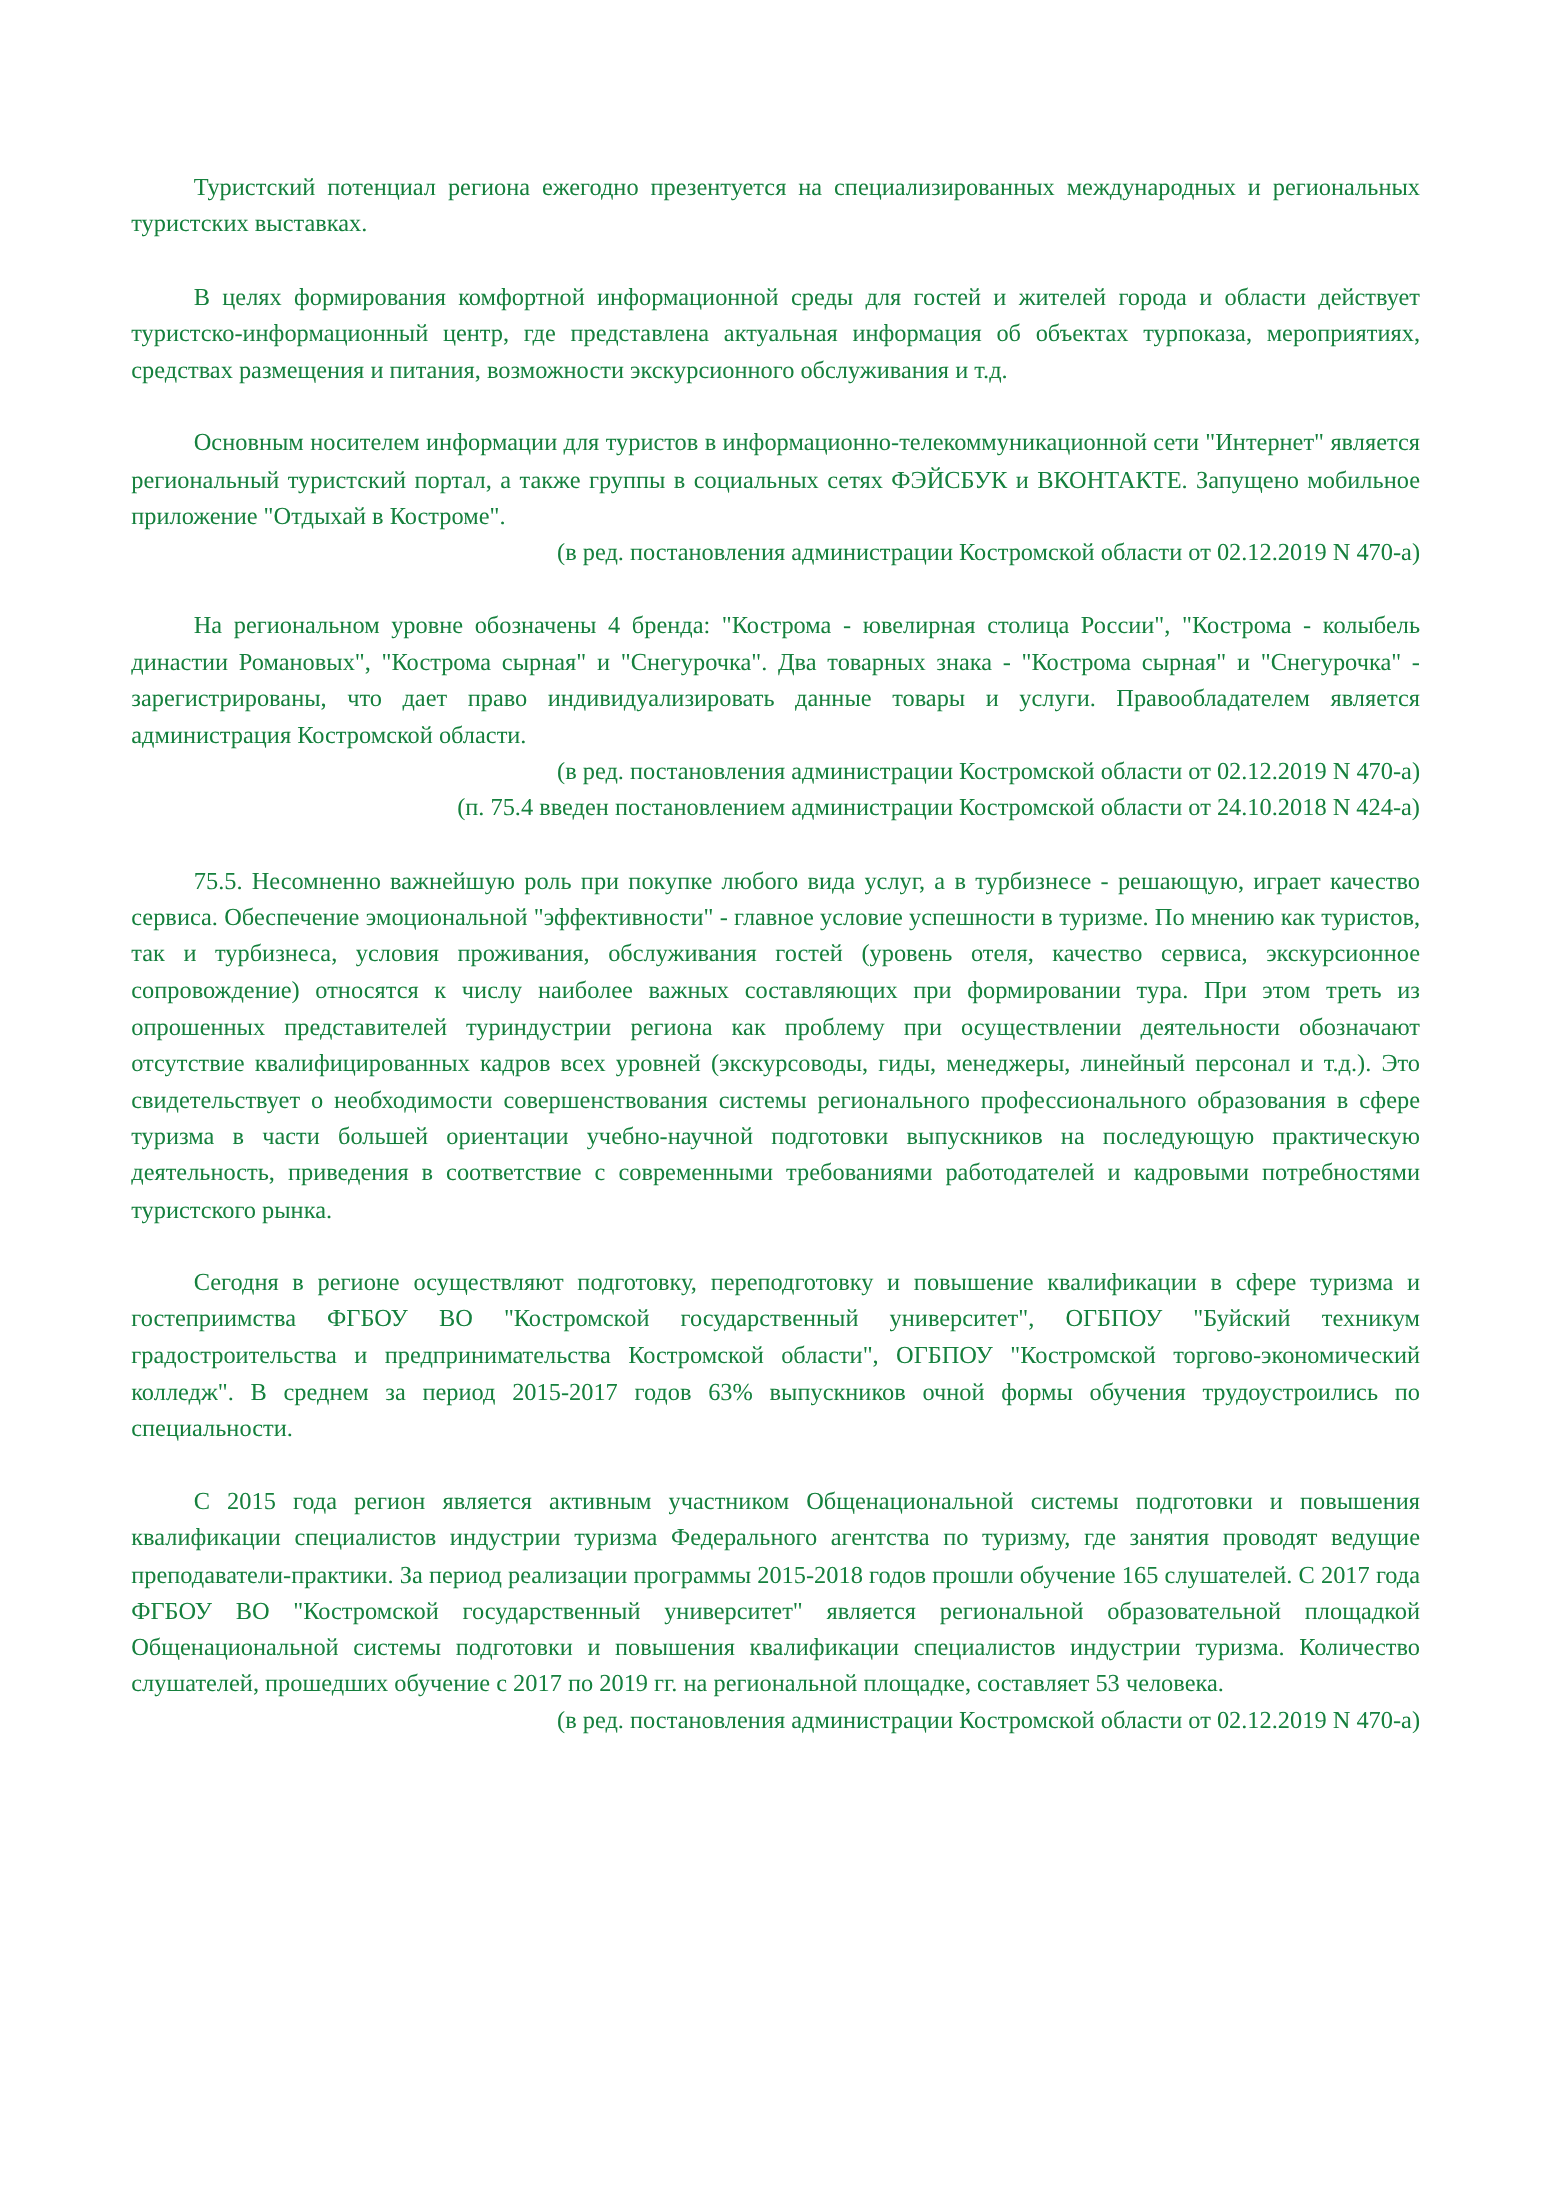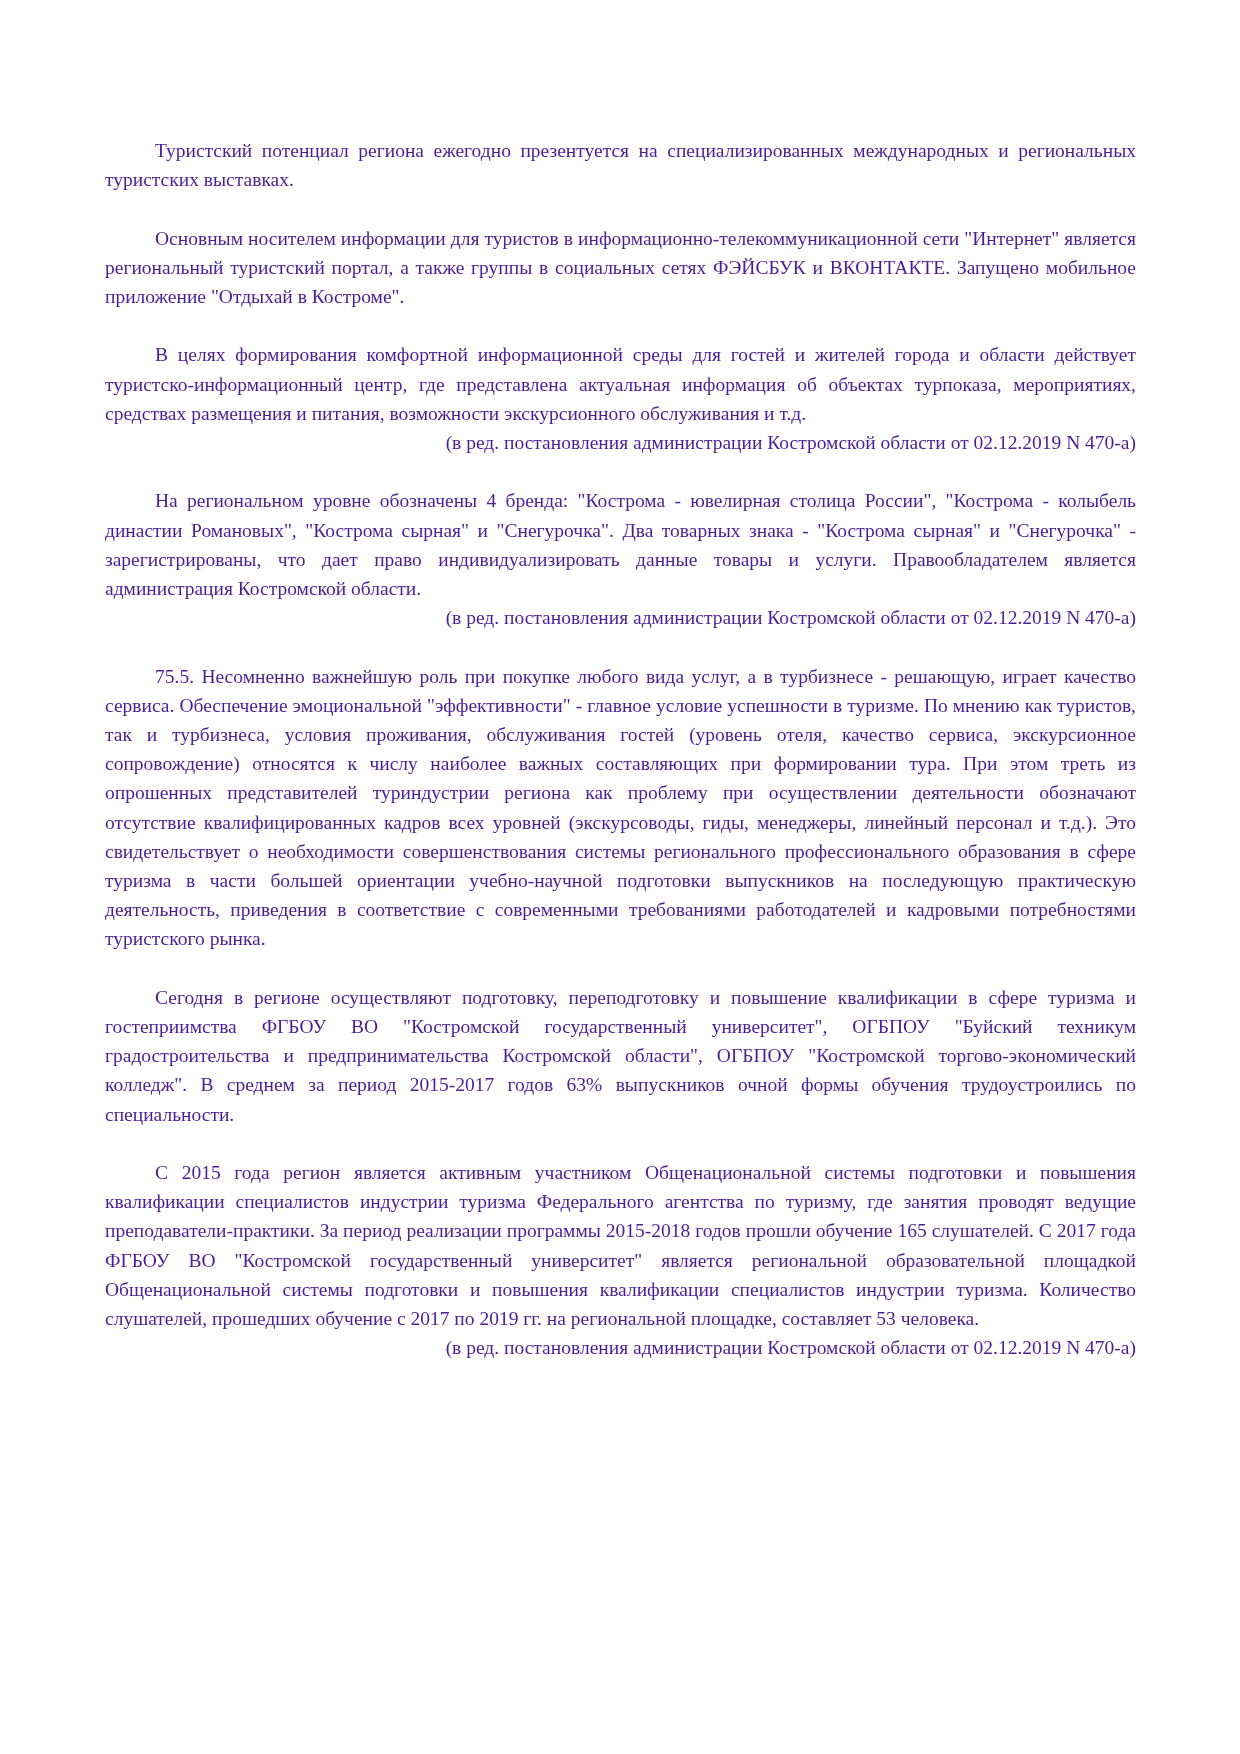--- a/index.html
+++ b/index.html
@@ -10,21 +10,21 @@
   .page {
     position: relative;
     width: 1240px;
     height: 1754px;
     box-sizing: border-box;
     background: #ffffff;
     padding: 136px 104px 40px 105px;
     font-family: "Liberation Serif", "DejaVu Serif", serif;
     font-size: 19.5px;
     line-height: 29.2px;
-    color: #4c1d95;
+    color: #15803d;
     overflow: hidden;
   }
   .page p {
     margin: 0;
     padding: 0;
     text-align: justify;
   }
   .page p.body {
     text-indent: 50px;
   }
@@ -34,22 +34,23 @@
   }
   .page p.gap {
     margin-top: 29.2px;
   }
 </style>
 </head>
 <body>
 
 <div class="page">
   <p class="body">Туристский потенциал региона ежегодно презентуется на специализированных международных и региональных туристских выставках.</p>
+  <p class="body gap">В целях формирования комфортной информационной среды для гостей и жителей города и области действует туристско-информационный центр, где представлена актуальная информация об объектах турпоказа, мероприятиях, средствах размещения и питания, возможности экскурсионного обслуживания и т.д.</p>
   <p class="body gap">Основным носителем информации для туристов в информационно-телекоммуникационной сети "Интернет" является региональный туристский портал, а также группы в социальных сетях ФЭЙСБУК и ВКОНТАКТЕ. Запущено мобильное приложение "Отдыхай в Костроме".</p>
-  <p class="body gap">В целях формирования комфортной информационной среды для гостей и жителей города и области действует туристско-информационный центр, где представлена актуальная информация об объектах турпоказа, мероприятиях, средствах размещения и питания, возможности экскурсионного обслуживания и т.д.</p>
   <p class="note">(в ред. постановления администрации Костромской области от 02.12.2019 N 470-а)</p>
   <p class="body gap">На региональном уровне обозначены 4 бренда: "Кострома - ювелирная столица России", "Кострома - колыбель династии Романовых", "Кострома сырная" и "Снегурочка". Два товарных знака - "Кострома сырная" и "Снегурочка" - зарегистрированы, что дает право индивидуализировать данные товары и услуги. Правообладателем является администрация Костромской области.</p>
   <p class="note">(в ред. постановления администрации Костромской области от 02.12.2019 N 470-а)</p>
+  <p class="note">(п. 75.4 введен постановлением администрации Костромской области от 24.10.2018 N 424-а)</p>
   <p class="body gap">75.5. Несомненно важнейшую роль при покупке любого вида услуг, а в турбизнесе - решающую, играет качество сервиса. Обеспечение эмоциональной "эффективности" - главное условие успешности в туризме. По мнению как туристов, так и турбизнеса, условия проживания, обслуживания гостей (уровень отеля, качество сервиса, экскурсионное сопровождение) относятся к числу наиболее важных составляющих при формировании тура. При этом треть из опрошенных представителей туриндустрии региона как проблему при осуществлении деятельности обозначают отсутствие квалифицированных кадров всех уровней (экскурсоводы, гиды, менеджеры, линейный персонал и т.д.). Это свидетельствует о необходимости совершенствования системы регионального профессионального образования в сфере туризма в части большей ориентации учебно-научной подготовки выпускников на последующую практическую деятельность, приведения в соответствие с современными требованиями работодателей и кадровыми потребностями туристского рынка.</p>
   <p class="body gap">Сегодня в регионе осуществляют подготовку, переподготовку и повышение квалификации в сфере туризма и гостеприимства ФГБОУ ВО "Костромской государственный университет", ОГБПОУ "Буйский техникум градостроительства и предпринимательства Костромской области", ОГБПОУ "Костромской торгово-экономический колледж". В среднем за период 2015-2017 годов 63% выпускников очной формы обучения трудоустроились по специальности.</p>
   <p class="body gap">С 2015 года регион является активным участником Общенациональной системы подготовки и повышения квалификации специалистов индустрии туризма Федерального агентства по туризму, где занятия проводят ведущие преподаватели-практики. За период реализации программы 2015-2018 годов прошли обучение 165 слушателей. С 2017 года ФГБОУ ВО "Костромской государственный университет" является региональной образовательной площадкой Общенациональной системы подготовки и повышения квалификации специалистов индустрии туризма. Количество слушателей, прошедших обучение с 2017 по 2019 гг. на региональной площадке, составляет 53 человека.</p>
   <p class="note">(в ред. постановления администрации Костромской области от 02.12.2019 N 470-а)</p>
 </div>
 
 </body></html>

